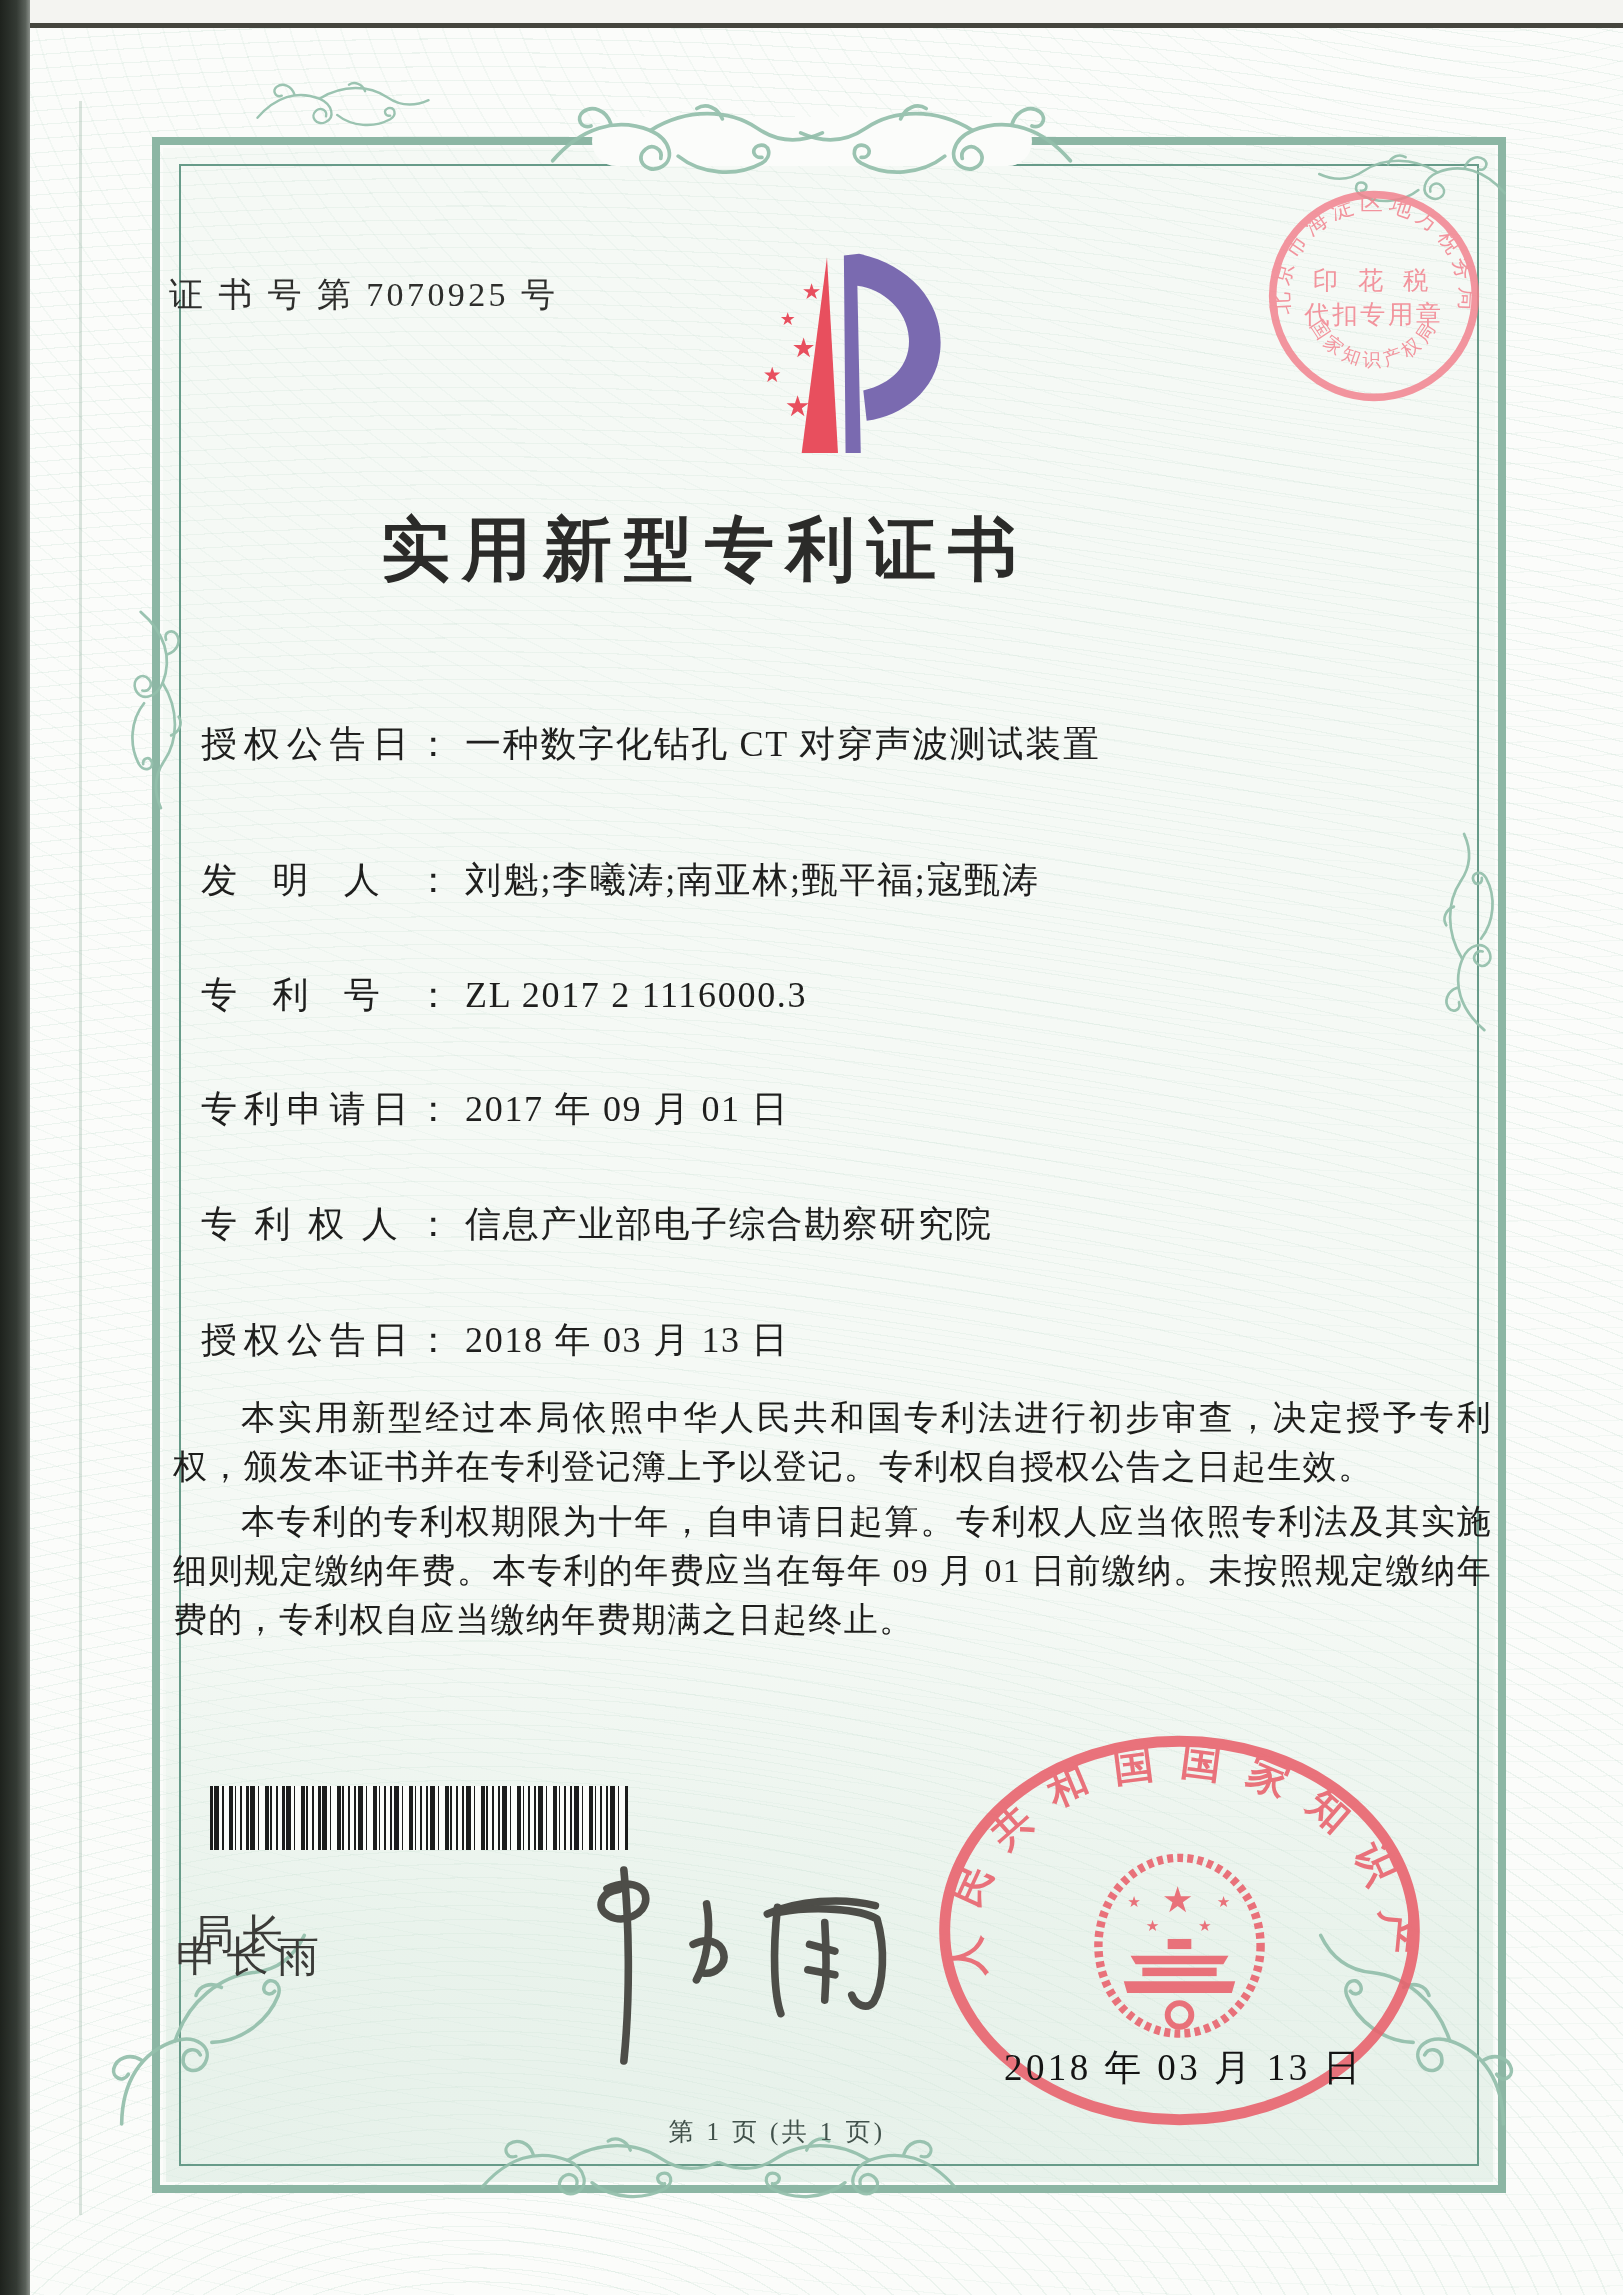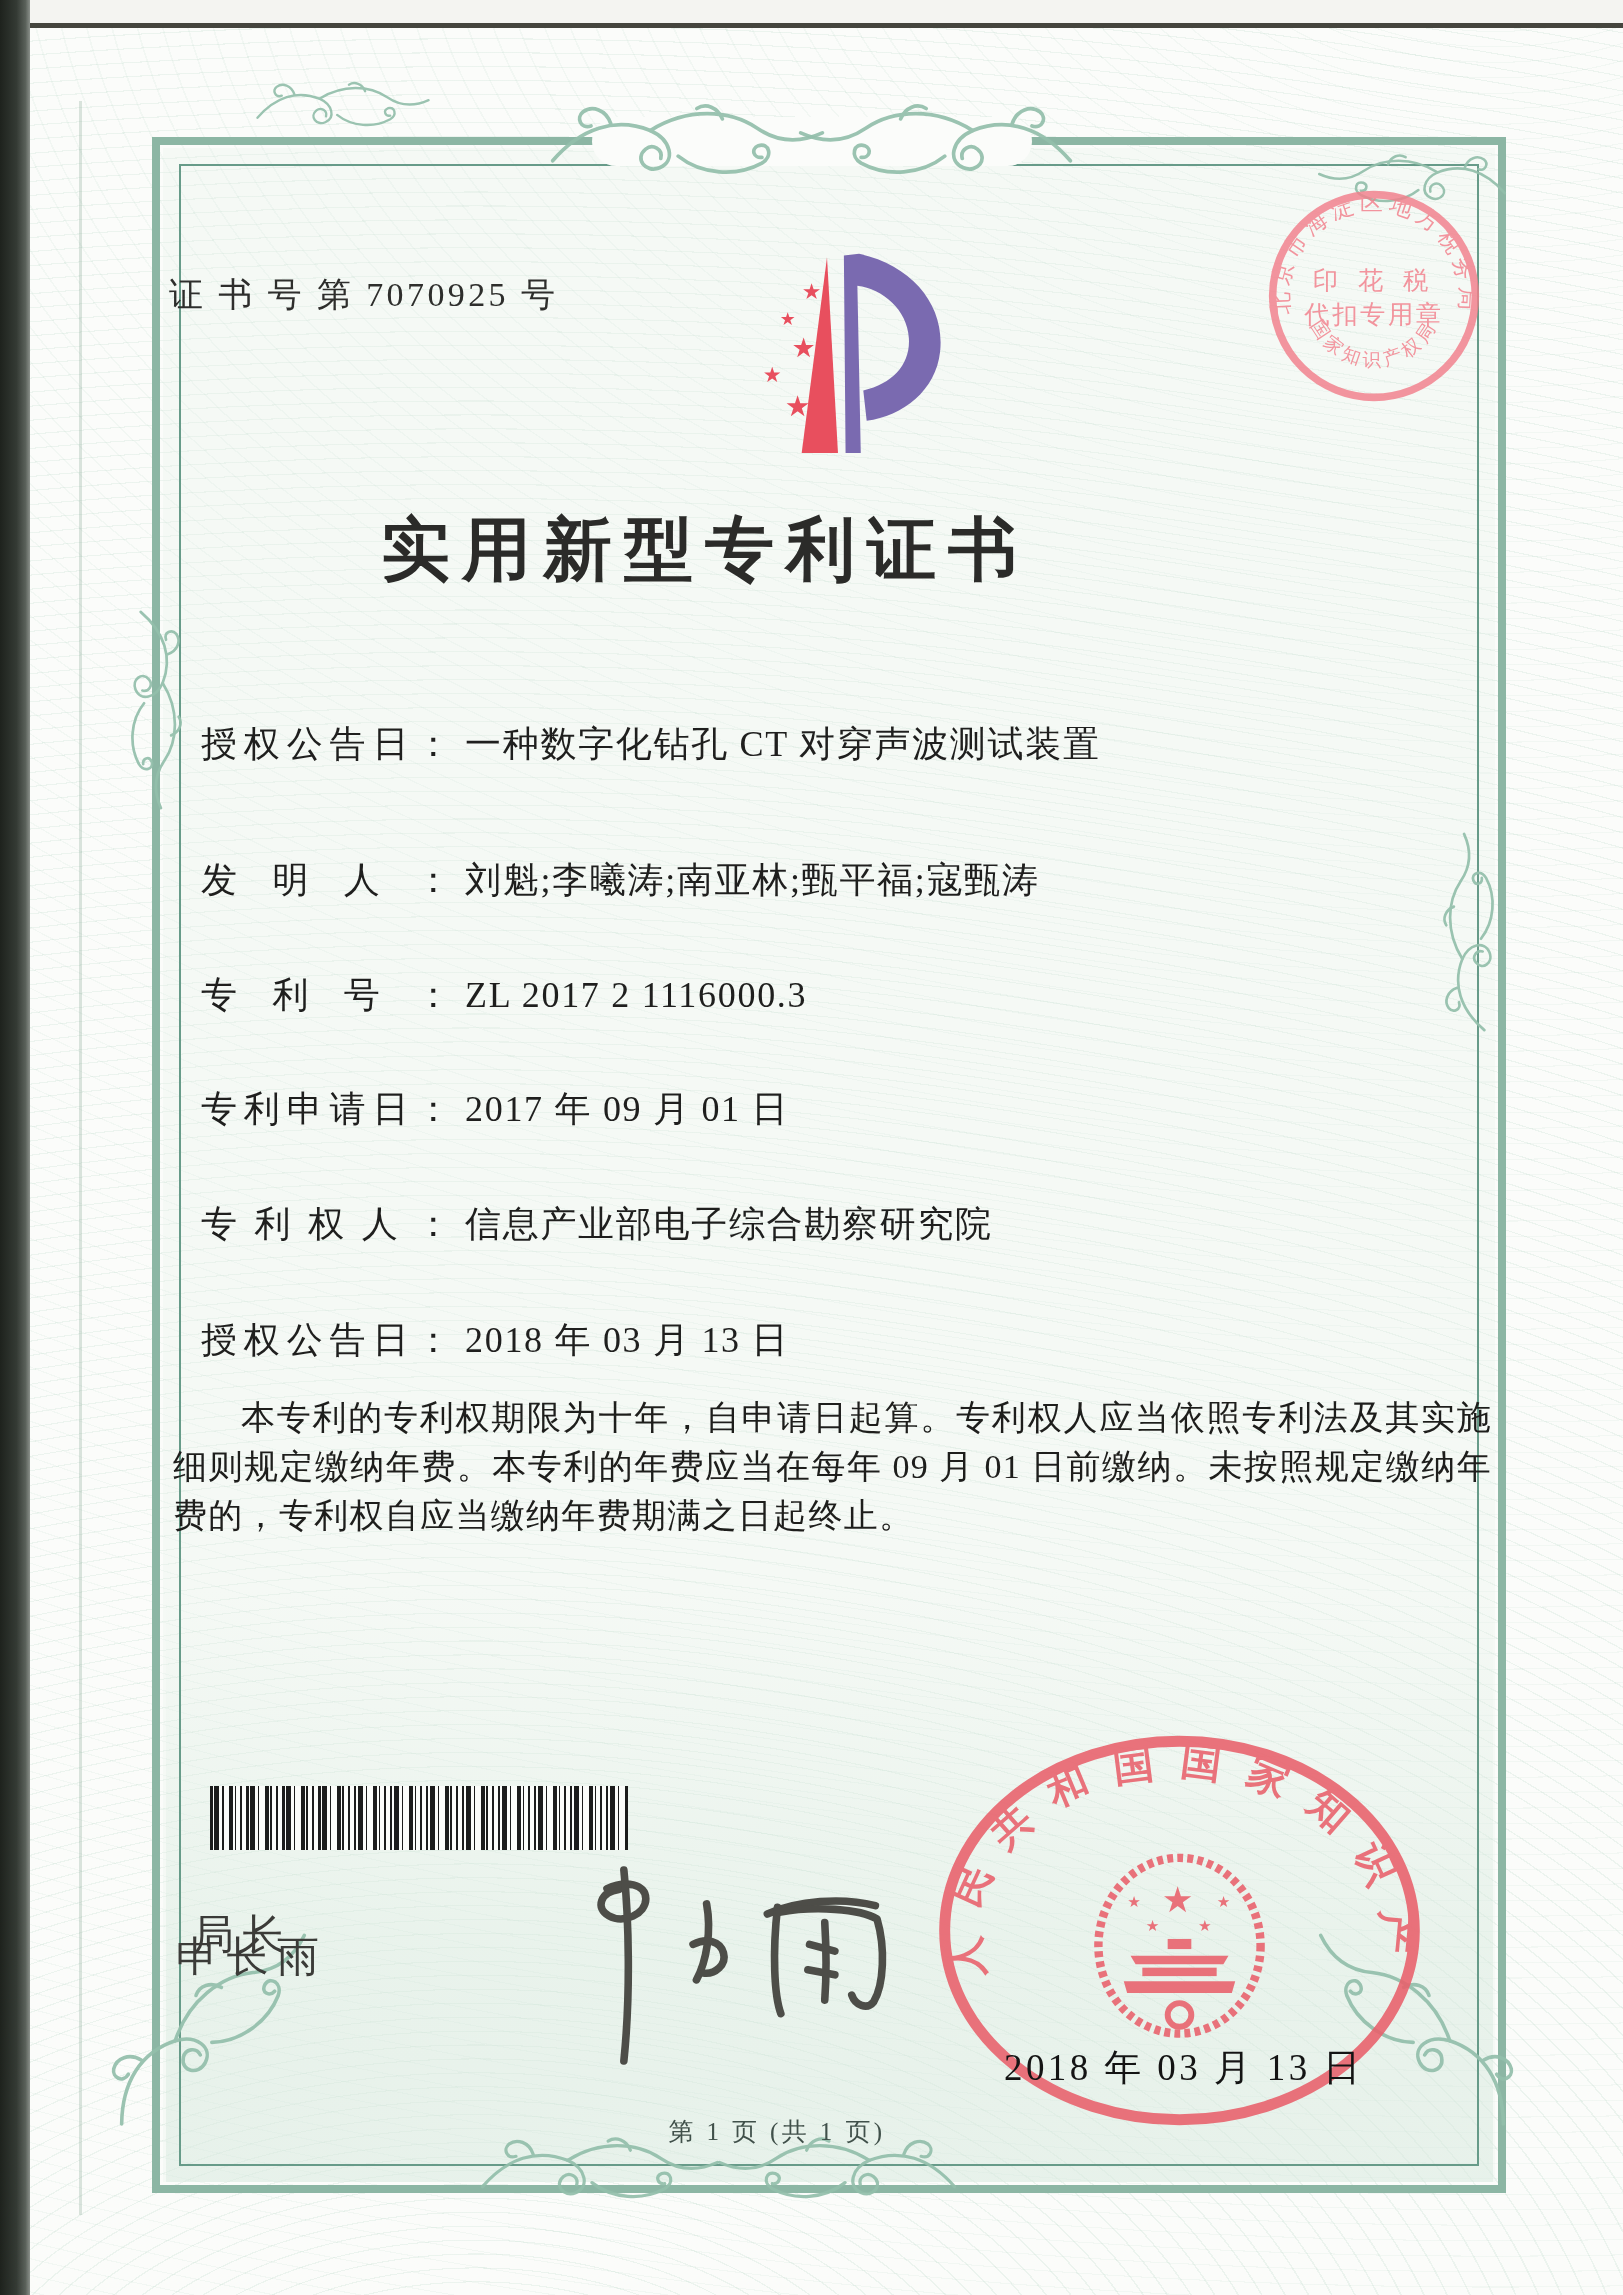--- a/index.html
+++ b/index.html
@@ -138,20 +138,21 @@
   <span class="flabel">专利申请日：</span><span class="fvalue">2017 年 09 月 01 日</span>
 </div>
 <div class="abs field" style="top:1200px">
   <span class="flabel">专利权人：</span><span class="fvalue">信息产业部电子综合勘察研究院</span>
 </div>
 <div class="abs field" style="top:1316px">
   <span class="flabel">授权公告日：</span><span class="fvalue">2018 年 03 月 13 日</span>
 </div>
 
 <div class="abs body-text">
+  <p>本实用新型经过本局依照中华人民共和国专利法进行初步审查，决定授予专利权，颁发本证书并在专利登记簿上予以登记。专利权自授权公告之日起生效。</p>
   <p>本专利的专利权期限为十年，自申请日起算。专利权人应当依照专利法及其实施细则规定缴纳年费。本专利的年费应当在每年 09 月 01 日前缴纳。未按照规定缴纳年费的，专利权自应当缴纳年费期满之日起终止。</p>
 </div>
 
 <div class="abs barcode"></div>
 
 <div class="abs officer-role">局长</div>
 <div class="abs officer-name">申长雨</div>
 
 <svg class="abs" style="left:541px;top:1860px;" width="397" height="211" viewBox="0 0 470 250">
   <g fill="none" stroke="#4d4d48" stroke-width="9" stroke-linecap="round" stroke-linejoin="round">

